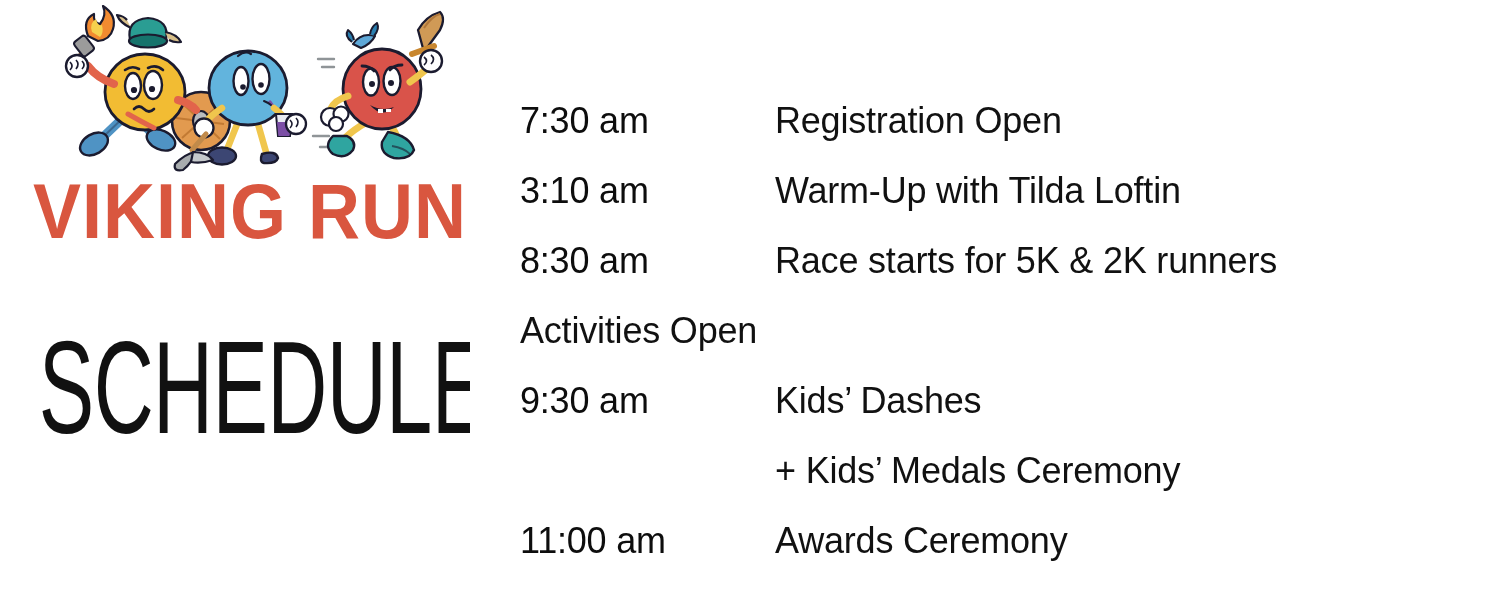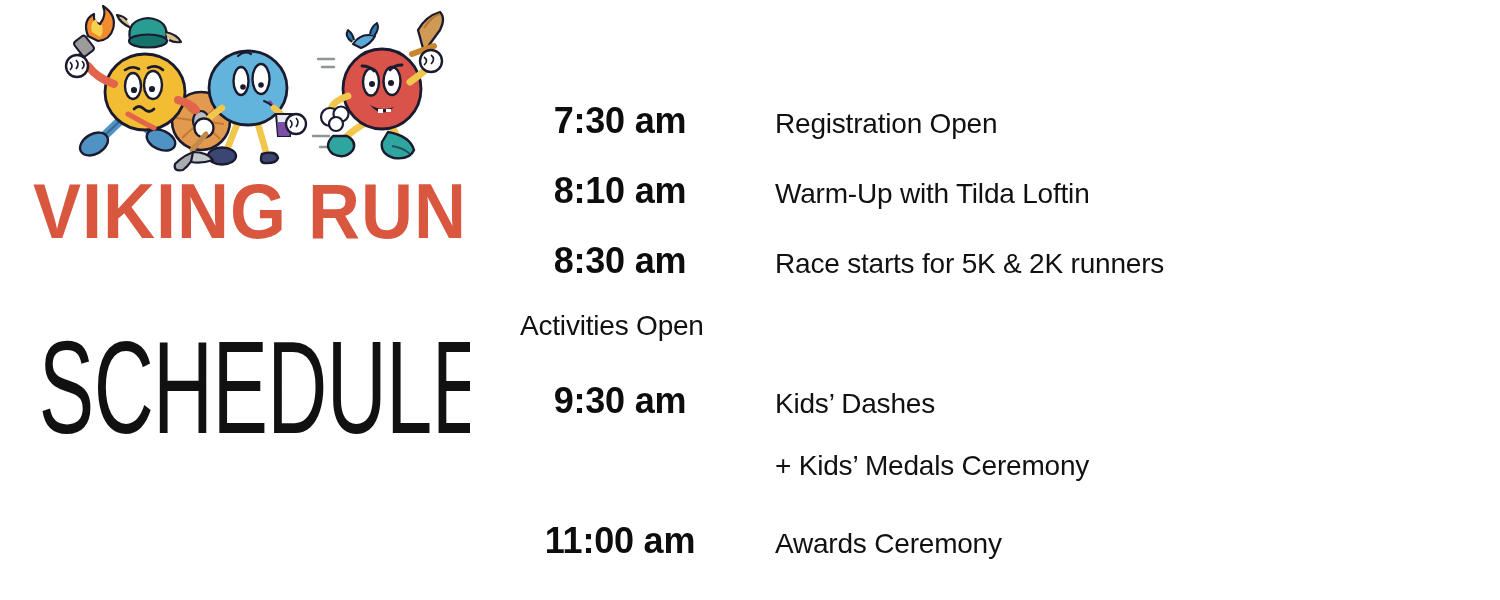--- a/index.html
+++ b/index.html
@@ -76,34 +76,34 @@
     top: 100px;
     width: 980px;
   }
   .schedule-row {
     display: flex;
     align-items: baseline;
     height: 70px;
   }
   .row-time {
     width: 255px;
-    text-align: center;
+    text-align: left;
     padding-right: 55px;
     box-sizing: border-box;
     font-family: "Liberation Sans", sans-serif;
-    font-weight: bold;
+    font-weight: normal;
     font-size: 36px;
     letter-spacing: -0.2px;
     color: #0d0d0d;
     white-space: nowrap;
   }
   .row-desc {
     font-family: "Liberation Sans", sans-serif;
     font-weight: normal;
-    font-size: 28px;
+    font-size: 36px;
     letter-spacing: -0.2px;
     color: #111111;
     white-space: nowrap;
   }
 </style>
 </head>
 <body>
 
 <div id="poster">
 
@@ -275,21 +275,21 @@
   </div>
 
   <div id="schedule-list">
 
     <div class="schedule-row">
       <div class="row-time">7:30 am</div>
       <div class="row-desc">Registration Open</div>
     </div>
 
     <div class="schedule-row">
-      <div class="row-time">8:10 am</div>
+      <div class="row-time">3:10 am</div>
       <div class="row-desc">Warm-Up with Tilda Loftin</div>
     </div>
 
     <div class="schedule-row">
       <div class="row-time">8:30 am</div>
       <div class="row-desc">Race starts for 5K &amp; 2K runners</div>
     </div>
 
     <div class="schedule-row">
       <div class="row-desc">Activities Open</div>

